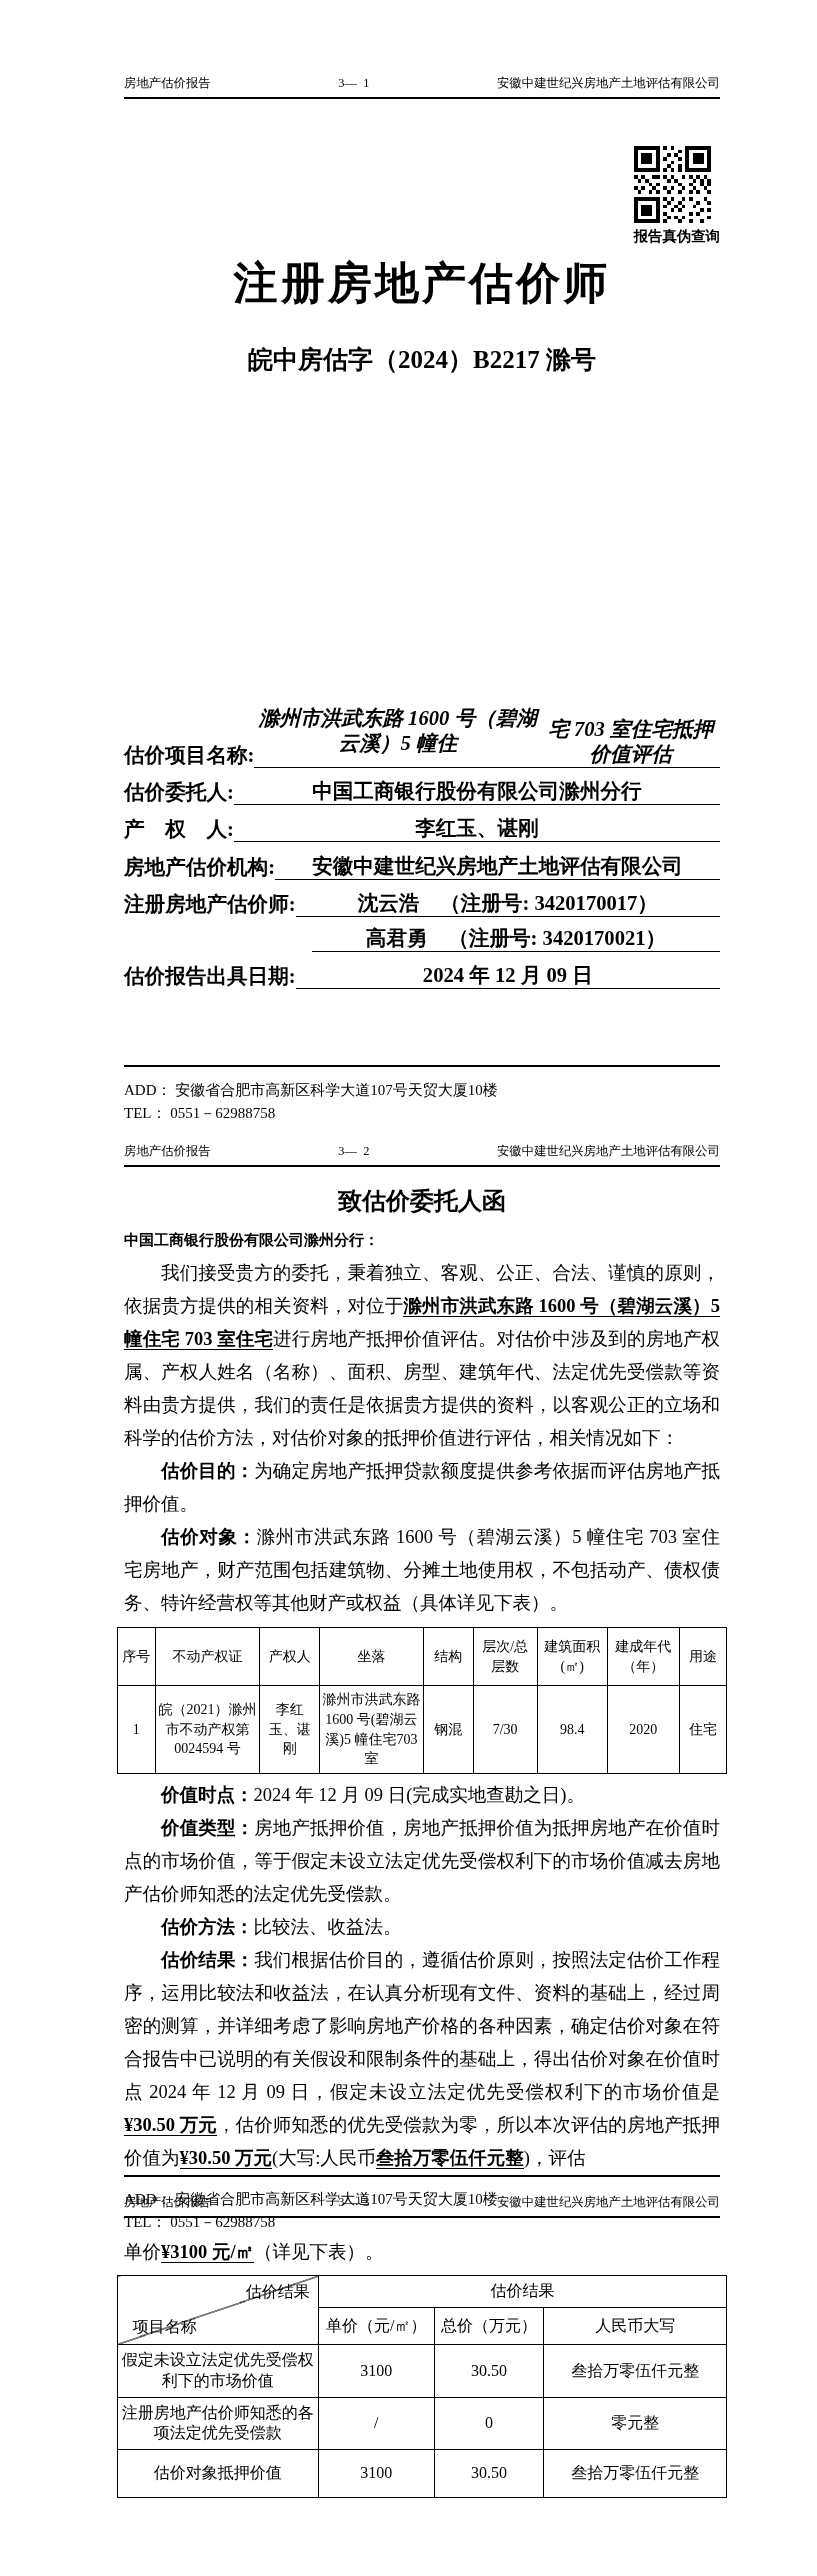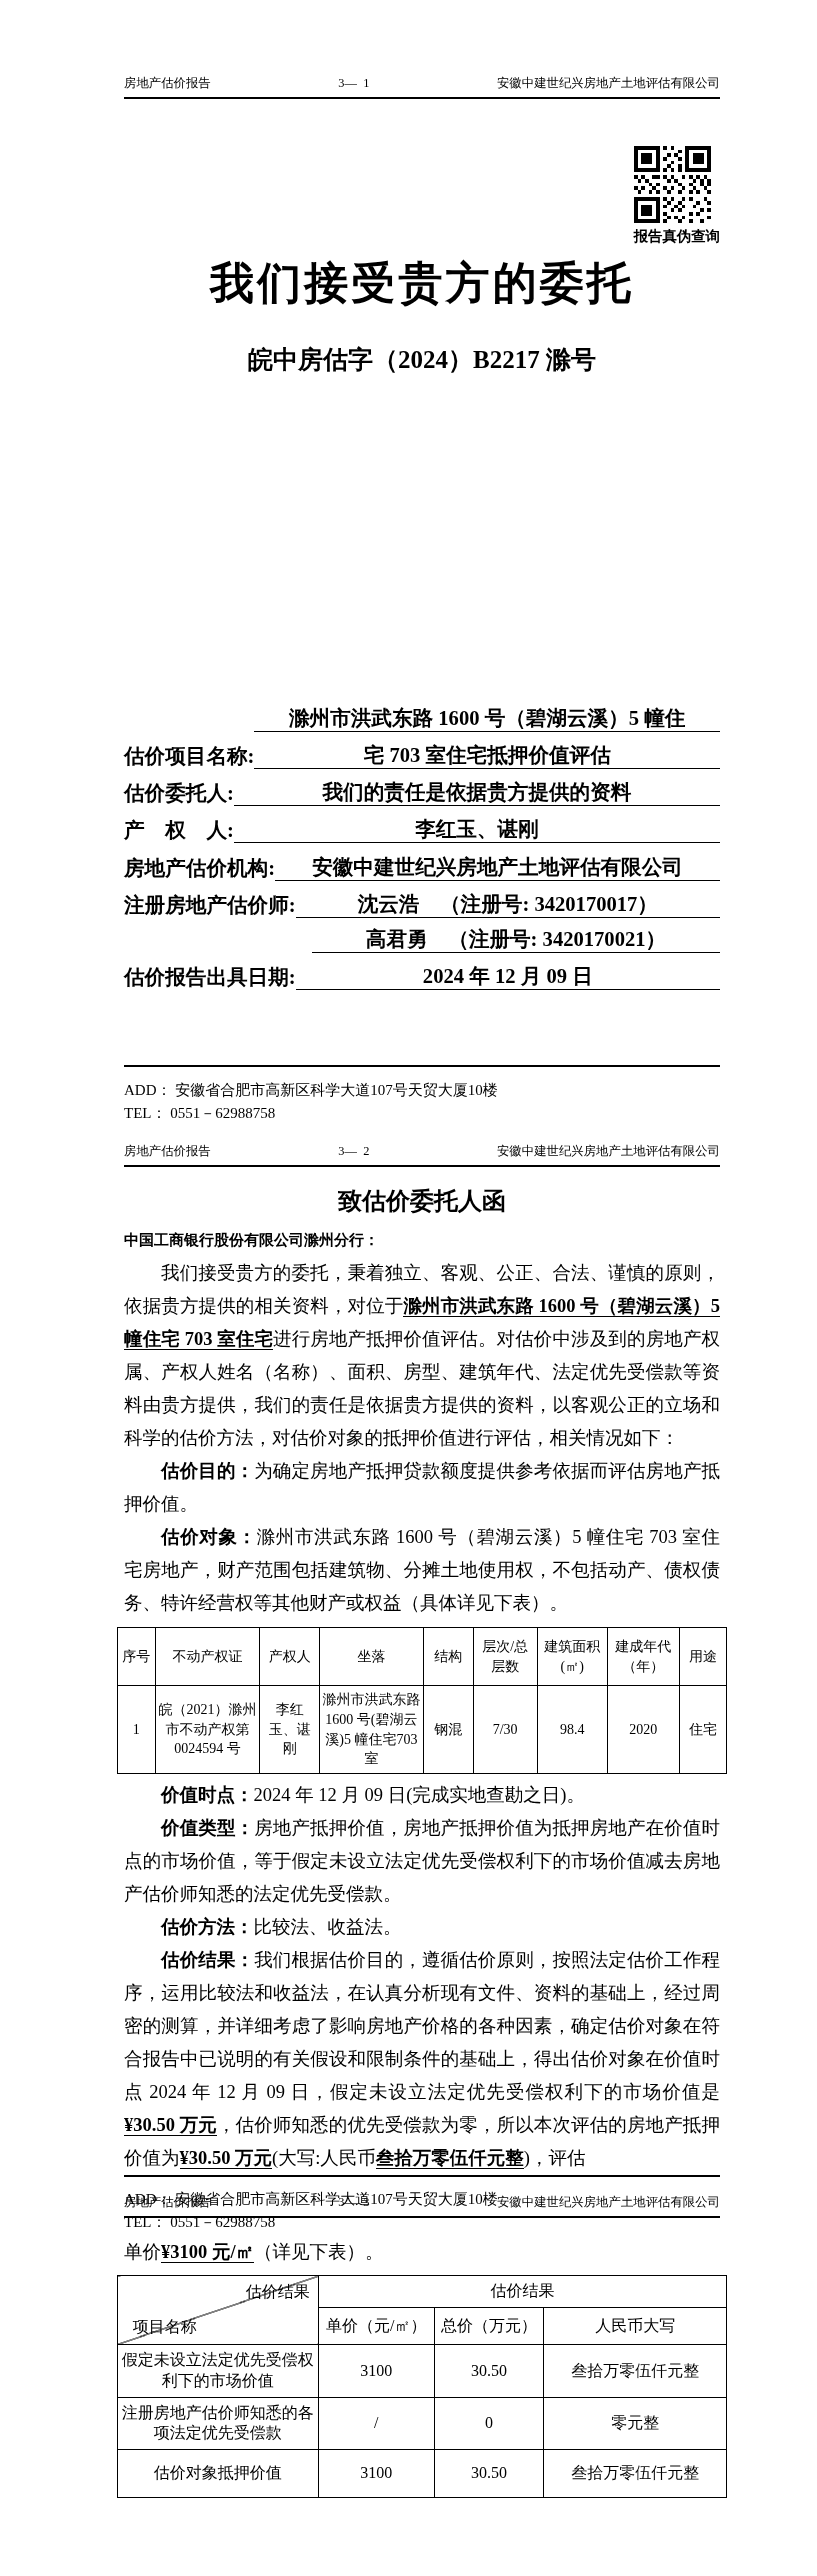--- a/index.html
+++ b/index.html
@@ -21,21 +21,21 @@
   .qr-wrap{align-self:flex-end;margin-top:47px;text-align:center;}
   .qr{display:block;width:77px;height:77px;}
   .qr-caption{font-size:14.4px;font-weight:700;margin-top:4.1px;}
   .cover-title{text-align:center;font-size:44px;font-weight:700;letter-spacing:3.1px;margin:8.2px 0 0;}
   .doc-no{text-align:center;font-size:25px;font-weight:700;margin-top:30px;}
   .fields{margin-top:330px;font-size:20.6px;font-weight:700;}
   .field-row{display:flex;align-items:flex-end;margin-bottom:11.3px;}
   .field-label{white-space:pre;line-height:25px;}
   .fv{border-bottom:1.5px solid #000;text-align:center;line-height:25px;}
   .fv.flex{flex:1;}
-  .field-stack{flex:1;display:flex;flex-direction:column;}
+  .field-stack{flex:1;display:flex;font-style:italic;}
   .fv2{margin-top:10.3px;}
   .row-appraiser2{margin-top:-2.1px;}
   .row-appraiser2 .field-label{width:188px;}
 
   
   .page-footer{margin-top:auto;border-top:2.1px solid #000;padding:11.3px 0 12.4px;
     font-size:15px;line-height:23px;}
 
   
   .letter-title{text-align:center;font-size:24px;font-weight:700;margin:17.5px 0 0;}
@@ -92,34 +92,34 @@
             <rect x="16" y="2" width="3" height="3"></rect>
           <rect x="0" y="14" width="7" height="7"></rect>
             <rect x="1" y="15" width="5" height="5" fill="#fff"></rect>
             <rect x="2" y="16" width="3" height="3"></rect>
           <path d="M8 0h1v1h-1zM10 0h1v1h-1zM12 1h1v1h-1zM9 2h1v1h-1zM11 2h1v1h-1zM8 3h1v1h-1zM12 3h1v1h-1zM10 4h1v1h-1zM9 5h1v1h-1zM12 5h1v1h-1zM8 6h1v1h-1zM10 6h1v1h-1zM12 6h1v1h-1zM6 8h1v1h-1zM6 10h1v1h-1zM6 12h1v1h-1zM0 8h1v1h-1zM2 8h1v1h-1zM5 8h1v1h-1zM1 9h1v1h-1zM3 9h1v1h-1zM4 10h1v1h-1zM0 11h1v1h-1zM2 11h1v1h-1zM5 11h1v1h-1zM1 12h1v1h-1zM4 12h1v1h-1zM8 8h1v1h-1zM10 8h1v1h-1zM13 8h1v1h-1zM9 9h1v1h-1zM11 9h1v1h-1zM12 10h1v1h-1zM8 11h1v1h-1zM10 11h1v1h-1zM13 11h1v1h-1zM9 12h1v1h-1zM12 12h1v1h-1zM15 8h1v1h-1zM17 8h1v1h-1zM19 8h1v1h-1zM16 9h1v1h-1zM18 9h1v1h-1zM20 9h1v1h-1zM15 10h1v1h-1zM18 10h1v1h-1zM20 10h1v1h-1zM16 11h1v1h-1zM19 11h1v1h-1zM15 12h1v1h-1zM17 12h1v1h-1zM20 12h1v1h-1zM8 14h1v1h-1zM10 14h1v1h-1zM13 14h1v1h-1zM9 15h1v1h-1zM12 15h1v1h-1zM8 16h1v1h-1zM11 16h1v1h-1zM13 16h1v1h-1zM10 17h1v1h-1zM12 17h1v1h-1zM8 18h1v1h-1zM9 19h1v1h-1zM11 19h1v1h-1zM13 19h1v1h-1zM8 20h1v1h-1zM12 20h1v1h-1zM15 14h1v1h-1zM19 14h1v1h-1zM17 15h1v1h-1zM20 15h1v1h-1zM16 16h1v1h-1zM18 17h1v1h-1zM20 17h1v1h-1zM15 18h1v1h-1zM17 18h1v1h-1zM20 19h1v1h-1zM15 20h1v1h-1zM18 20h1v1h-1z"></path>
         </g>
       </svg>
       <div class="qr-caption">报告真伪查询</div>
     </div>
 
-    <h1 class="cover-title">我们接受贵方的委托</h1>
+    <h1 class="cover-title">注册房地产估价师</h1>
     <div class="doc-no">皖中房估字（2024）B2217 滁号</div>
 
     <div class="fields">
       <div class="field-row">
         <span class="field-label">估价项目名称:</span>
         <span class="field-stack">
           <span class="fv">滁州市洪武东路 1600 号（碧湖云溪）5 幢住</span>
           <span class="fv fv2">宅 703 室住宅抵押价值评估</span>
         </span>
       </div>
       <div class="field-row">
         <span class="field-label">估价委托人:</span>
-        <span class="fv flex">我们的责任是依据贵方提供的资料</span>
+        <span class="fv flex">中国工商银行股份有限公司滁州分行</span>
       </div>
       <div class="field-row">
         <span class="field-label">产　权　人:</span>
         <span class="fv flex">李红玉、谌刚</span>
       </div>
       <div class="field-row">
         <span class="field-label">房地产估价机构:</span>
         <span class="fv flex">安徽中建世纪兴房地产土地评估有限公司</span>
       </div>
       <div class="field-row">

